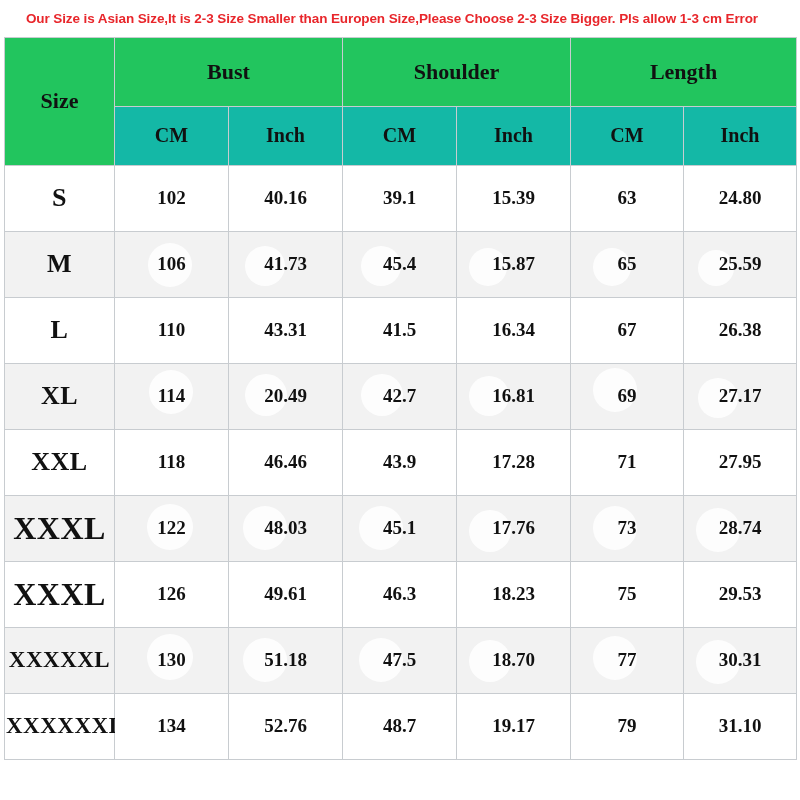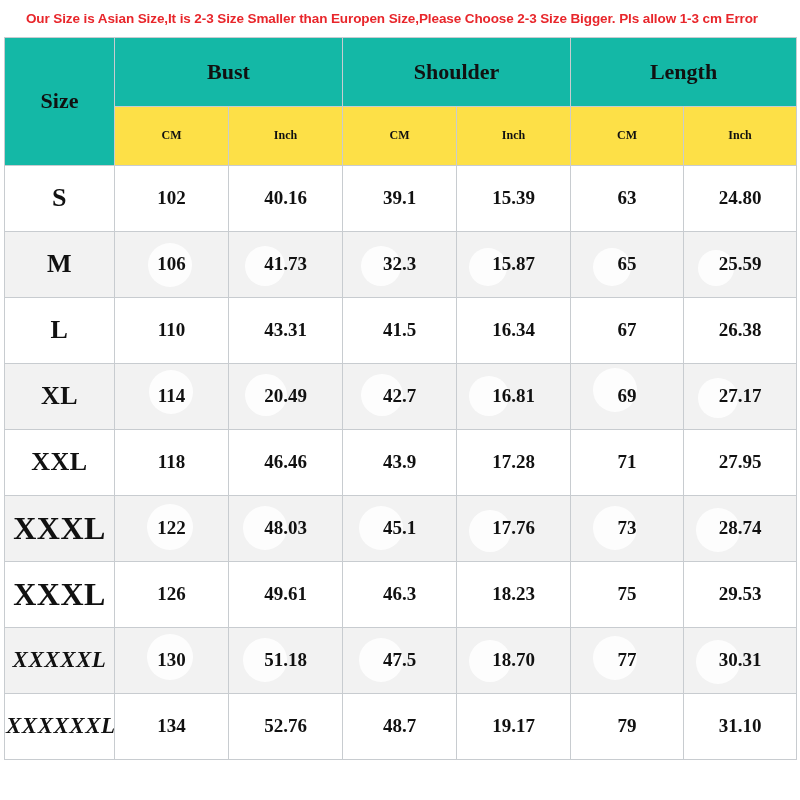--- a/index.html
+++ b/index.html
@@ -42,30 +42,30 @@
     border: 1px solid #c8ccd0;
     text-align: center;
     vertical-align: middle;
     font-family: "Liberation Serif", serif;
     font-weight: bold;
     color: #111111;
   }
 
   
   .hdr-top th {
-    background: #14b8a6;
+    background: #22c55e;
     height: 66px;
     font-size: 22px;
     color: #111;
   }
 
   .hdr-sub th {
-    background: #fde047;
+    background: #14b8a6;
     height: 56px;
-    font-size: 12px;
+    font-size: 20px;
     color: #111;
   }
 
   
   tbody tr {
     height: 66px;
   }
 
   tbody tr.odd td {
     background: #ffffff;
@@ -103,21 +103,21 @@
     text-align: center;
   }
 
   
   col.c-size  { width: 110px; }
   col.c-num   { width: 114px; }
   col.c-num2  { width: 113px; }
 
   
   td.size-label.s6 { font-size: 32px; }
-  td.size-label.s7 { font-size: 23px; font-style: italic; }
+  td.size-label.s7 { font-size: 23px; }
 </style>
 </head>
 <body>
 
 <div class="page">
 
   <div class="notice">Our Size is Asian Size,It is 2-3 Size Smaller than Europen Size,Please Choose 2-3 Size Bigger. Pls allow 1-3 cm Error</div>
 
   <table class="size-table">
     <colgroup>
@@ -154,21 +154,21 @@
         <td class="val"><span class="v">39.1</span></td>
         <td class="val"><span class="v">15.39</span></td>
         <td class="val"><span class="v">63</span></td>
         <td class="val"><span class="v">24.80</span></td>
       </tr>
 
       <tr class="even">
         <td class="size-label">M</td>
         <td class="val"><span class="blob" style="width:44px;height:44px;left:33px;top:11px;"></span><span class="v">106</span></td>
         <td class="val"><span class="blob" style="width:40px;height:40px;left:16px;top:14px;"></span><span class="v">41.73</span></td>
-        <td class="val"><span class="blob" style="width:40px;height:40px;left:18px;top:14px;"></span><span class="v">32.3</span></td>
+        <td class="val"><span class="blob" style="width:40px;height:40px;left:18px;top:14px;"></span><span class="v">45.4</span></td>
         <td class="val"><span class="blob" style="width:38px;height:38px;left:12px;top:16px;"></span><span class="v">15.87</span></td>
         <td class="val"><span class="blob" style="width:38px;height:38px;left:22px;top:16px;"></span><span class="v">65</span></td>
         <td class="val"><span class="blob" style="width:36px;height:36px;left:14px;top:18px;"></span><span class="v">25.59</span></td>
       </tr>
 
       <tr class="odd">
         <td class="size-label">L</td>
         <td class="val"><span class="v">110</span></td>
         <td class="val"><span class="v">43.31</span></td>
         <td class="val"><span class="v">41.5</span></td>

